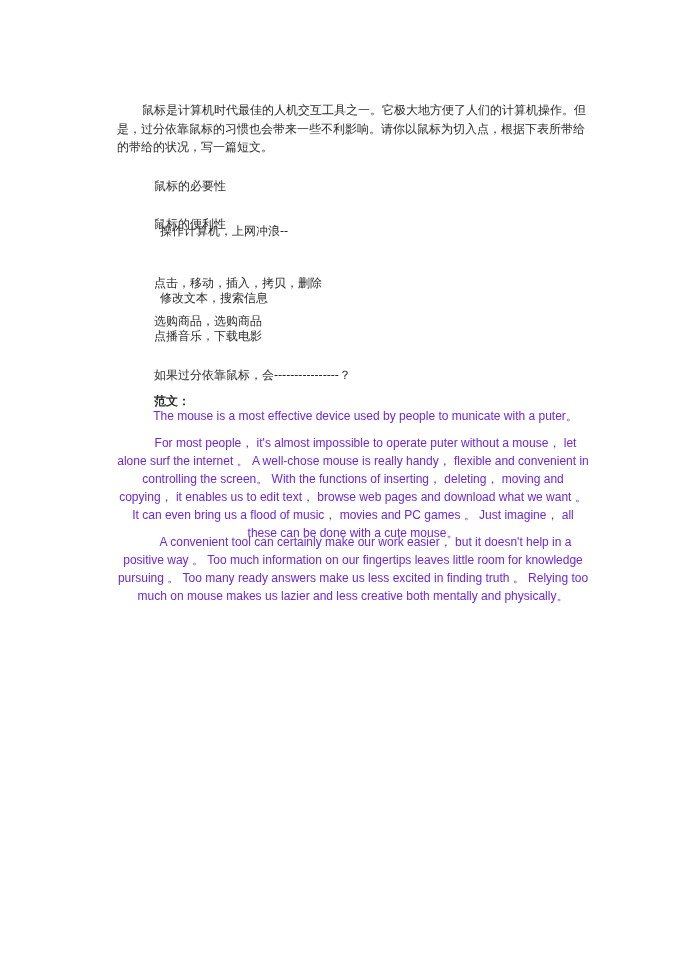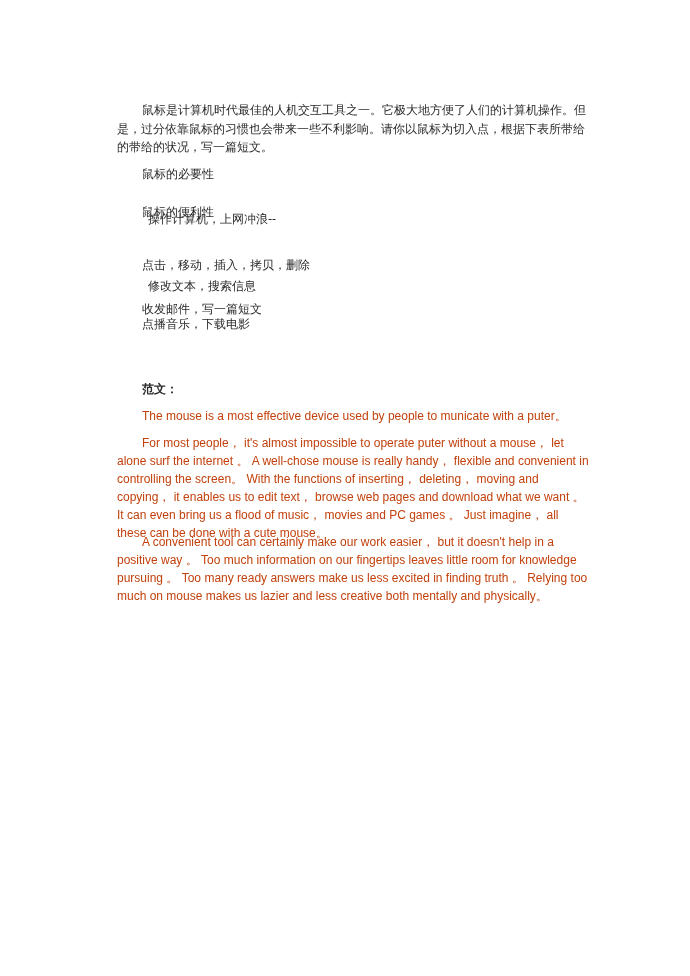--- a/index.html
+++ b/index.html
@@ -21,36 +21,37 @@
       height: 976px;
       background: #ffffff;
     }
     .cn {
       font-family: "DejaVu Serif", "Liberation Serif", serif;
       color: #2a2a2a;
       font-size: 12px;
     }
     .en {
       font-family: "Liberation Sans", "DejaVu Sans", sans-serif;
-      color: #c2410c;
+      color: #6d28d9;
       font-size: 12px;
+      text-align: center;
     }
     .intro {
       position: absolute;
       left: 117px;
       top: 101px;
       width: 470px;
       line-height: 18.5px;
       text-indent: 25px;
       margin: 0;
     }
     .item {
       position: absolute;
       left: 142px;
-      margin: 0;
+      margin: 12px;
       white-space: nowrap;
       line-height: 16px;
     }
     .item.indent {
       left: 148px;
     }
     .para {
       position: absolute;
       left: 117px;
       width: 472px;
@@ -62,23 +63,24 @@
 </head>
 <body>
 
 <div class="page">
 
   <p class="intro cn">鼠标是计算机时代最佳的人机交互工具之一。它极大地方便了人们的计算机操作。但是，过分依靠鼠标的习惯也会带来一些不利影响。请你以鼠标为切入点，根据下表所带给的带给的状况，写一篇短文。</p>
 
   <p class="item cn" style="top:166px;">鼠标的必要性</p>
   <p class="item cn indent" style="top:211px;">操作计算机，上网冲浪--</p>
   <p class="item cn" style="top:204px;font-family:Liberation Serif, serif;">鼠标的便利性</p>
-  <p class="item cn" style="top:257px;">点击，移动，插入，拷贝，删除</p>
+  <p class="item cn" style="top:263px;">点击，移动，插入，拷贝，删除</p>
   <p class="item cn indent" style="top:278px;">修改文本，搜索信息</p>
-  <p class="item cn" style="top:301px;">收发邮件，写一篇短文</p>
+  <p class="item cn" style="top:301px;">选购商品，选购商品</p>
   <p class="item cn" style="top:316px;">点播音乐，下载电影</p>
+  <p class="item cn" style="top:355px;">如果过分依靠鼠标，会----------------？</p>
   <p class="item cn" style="top:381px;font-weight:bold;">范文：</p>
 
   <p class="para en" style="top:407px;">The mouse is a most effective device used by people to municate with a puter。</p>
   <p class="para en" style="top:434px;">For most people，  it's almost impossible to operate puter without a mouse，  let alone surf the internet 。 A well-chose mouse is really handy， flexible and convenient in controlling the screen。 With the functions of inserting， deleting， moving and copying， it enables us to edit text， browse web pages and download what we want 。 It can even bring us a flood of music， movies and PC games 。 Just imagine， all these can be done with a cute mouse。</p>
   <p class="para en" style="top:533px;">A convenient tool can certainly make our work easier， but it doesn't help in a positive way 。 Too much information on our fingertips leaves little room for knowledge pursuing 。 Too many ready answers make us less excited in finding truth 。 Relying too much on mouse makes us lazier and less creative both mentally and physically。</p>
 
 </div>
 
 </body></html>

